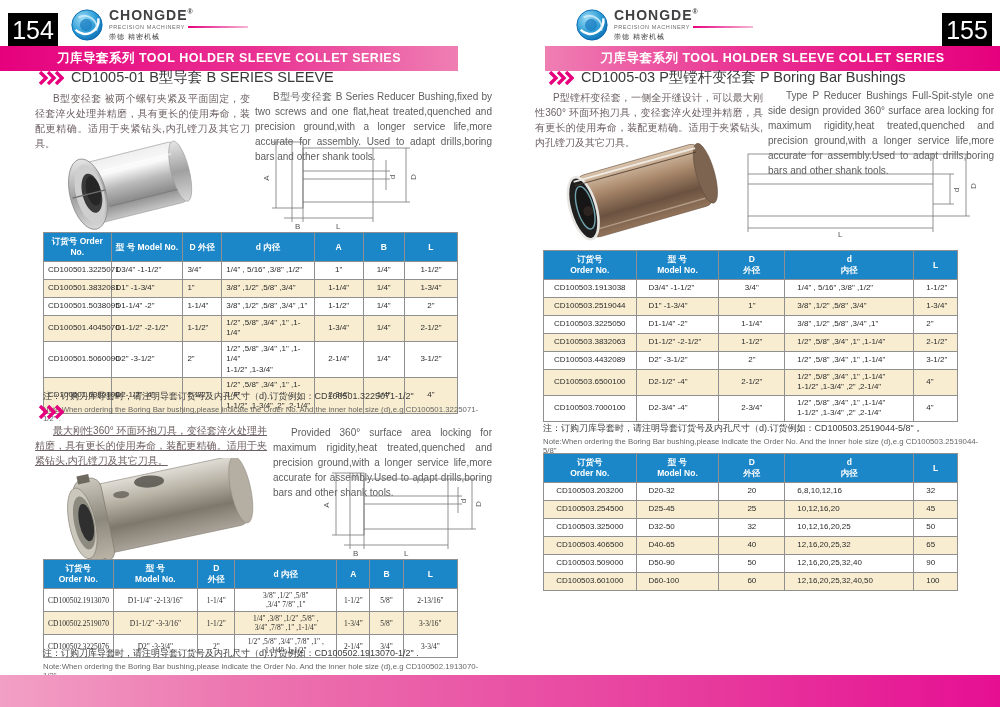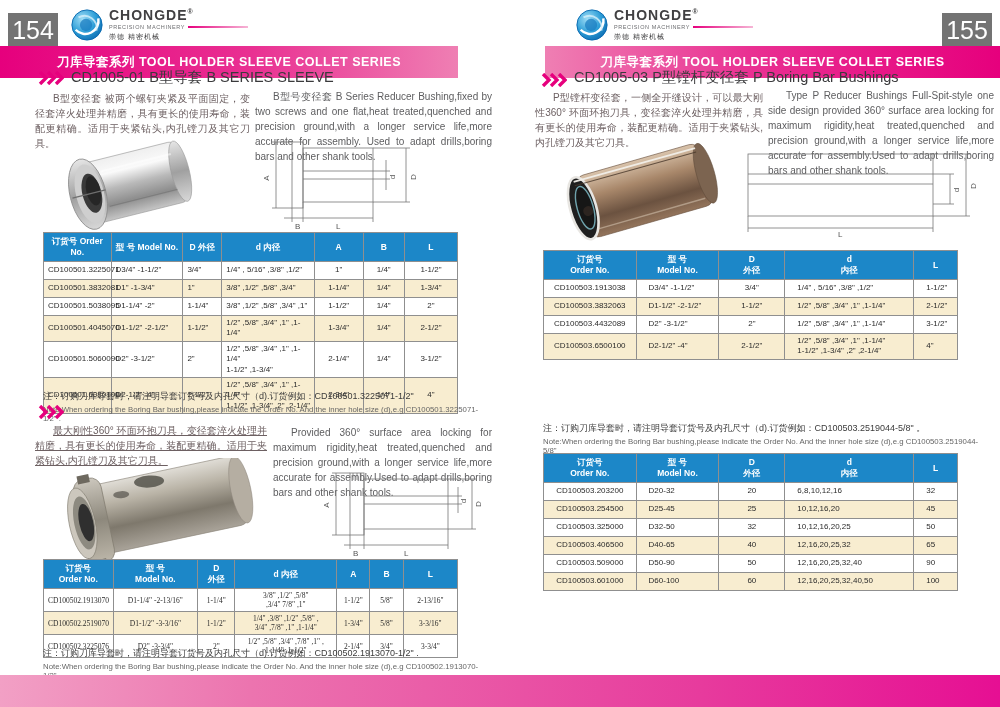--- a/index.html
+++ b/index.html
@@ -1,23 +1,23 @@
 <!DOCTYPE html>
 <html><head>
 <meta charset="utf-8">
 <style>
   html,body{margin:0;padding:0;}
   body{width:1000px;height:707px;position:relative;background:#fff;
        font-family:"Liberation Sans","DejaVu Sans",sans-serif;overflow:hidden;}
   .page{position:absolute;top:0;width:500px;height:707px;}
   #page-154{left:0;} #page-155{left:500px;}
 
-  .pagenum{position:absolute;width:50px;height:34px;background:#737373;color:#fff;
+  .pagenum{position:absolute;width:50px;height:34px;background:#000000;color:#fff;
            font-size:25px;display:flex;align-items:center;justify-content:center;}
-  .titlebar{position:absolute;top:46px;height:32px;color:#fff;font-weight:bold;
+  .titlebar{position:absolute;top:46px;height:25px;color:#fff;font-weight:bold;
             font-size:12.5px;letter-spacing:.5px;display:flex;align-items:center;justify-content:center;white-space:nowrap;}
   #page-154 .titlebar{left:0;width:458px;background:linear-gradient(90deg,#e6007d 0%,#e93092 55%,#ef7fb3 100%);}
   #page-155 .titlebar{left:45px;width:455px;background:linear-gradient(90deg,#ef7fb3 0%,#e93092 45%,#e6007d 100%);}
 
   .logo{position:absolute;display:flex;gap:5px;align-items:flex-start;}
   .logo-name{font-size:14px;font-weight:bold;color:#414042;letter-spacing:1px;line-height:1;}
   .logo-name .reg{font-size:7px;vertical-align:top;}
   .logo-sub{font-size:5.5px;color:#6d6e71;letter-spacing:.6px;display:flex;align-items:center;gap:3px;margin-top:2px;}
   .subline{display:inline-block;width:60px;height:2px;background:linear-gradient(90deg,#e6007d,#f6b6d6);}
   .logo-cn{font-size:7px;color:#414042;margin-top:2px;letter-spacing:1px;}
@@ -378,21 +378,21 @@
           <span class="subline"></span>
         </div>
       <div class="logo-cn">崇德 精密机械</div>
     </div>
   </div>
 
   <div class="pagenum" style="left:442px;top:13px;">155</div>
 
   <div class="titlebar">刀库导套系列  TOOL HOLDER SLEEVE  COLLET SERIES</div>
 
-  <div class="section-title" style="left:41px;top:68px;align-items:flex-end;">
+  <div class="section-title" style="left:48px;top:68px;">
     <svg width="26" height="14" viewBox="0 0 26 14">
       <g stroke="#e6007d" stroke-width="3.4" fill="none">
         <path d="M2 1 L8 7 L2 13"></path>
           <path d="M10 1 L16 7 L10 13"></path>
           <path d="M18 1 L24 7 L18 13"></path>
       </g>
     </svg>
     <span>CD1005-03 P型镗杆变径套 P Boring  Bar Bushings</span>
   </div>
 
@@ -456,37 +456,59 @@
       </thead>
       <tbody>
         <tr>
           <td class="c">CD100503.1913038</td>
           <td class="l">D3/4" -1-1/2"</td>
           <td class="c">3/4"</td>
           <td class="l">1/4" , 5/16" ,3/8" ,1/2"</td>
           <td class="l">1-1/2"</td>
         </tr>
         <tr>
+          <td class="c">CD100503.2519044</td>
+          <td class="l">D1" -1-3/4"</td>
+          <td class="c">1"</td>
+          <td class="l">3/8" ,1/2" ,5/8" ,3/4"</td>
+          <td class="l">1-3/4"</td>
+        </tr>
+        <tr>
+          <td class="c">CD100503.3225050</td>
+          <td class="l">D1-1/4" -2"</td>
+          <td class="c">1-1/4"</td>
+          <td class="l">3/8" ,1/2" ,5/8" ,3/4" ,1"</td>
+          <td class="l">2"</td>
+        </tr>
+        <tr>
           <td class="c">CD100503.3832063</td>
           <td class="l">D1-1/2" -2-1/2"</td>
           <td class="c">1-1/2"</td>
           <td class="l">1/2" ,5/8" ,3/4" ,1" ,1-1/4"</td>
           <td class="l">2-1/2"</td>
         </tr>
         <tr>
           <td class="c">CD100503.4432089</td>
           <td class="l">D2" -3-1/2"</td>
           <td class="c">2"</td>
           <td class="l">1/2" ,5/8" ,3/4" ,1" ,1-1/4"</td>
           <td class="l">3-1/2"</td>
         </tr>
         <tr>
           <td class="c">CD100503.6500100</td>
           <td class="l">D2-1/2" -4"</td>
           <td class="c">2-1/2"</td>
+          <td class="l">1/2" ,5/8" ,3/4" ,1" ,1-1/4"
+1-1/2" ,1-3/4" ,2" ,2-1/4"</td>
+          <td class="l">4"</td>
+        </tr>
+        <tr>
+          <td class="c">CD100503.7000100</td>
+          <td class="l">D2-3/4" -4"</td>
+          <td class="c">2-3/4"</td>
           <td class="l">1/2" ,5/8" ,3/4" ,1" ,1-1/4"
 1-1/2" ,1-3/4" ,2" ,2-1/4"</td>
           <td class="l">4"</td>
         </tr>
       </tbody>
     </table>
 
   <div class="note" style="left:43px;top:422px;">
     <div class="note-cn">注：订购刀库导套时，请注明导套订货号及内孔尺寸（d).订货例如：CD100503.2519044-5/8" 。</div>
     <div class="note-en">Note:When ordering the Boring Bar bushing,please indicate the Order No. And the inner hole size (d),e.g CD100503.2519044-5/8"</div>

